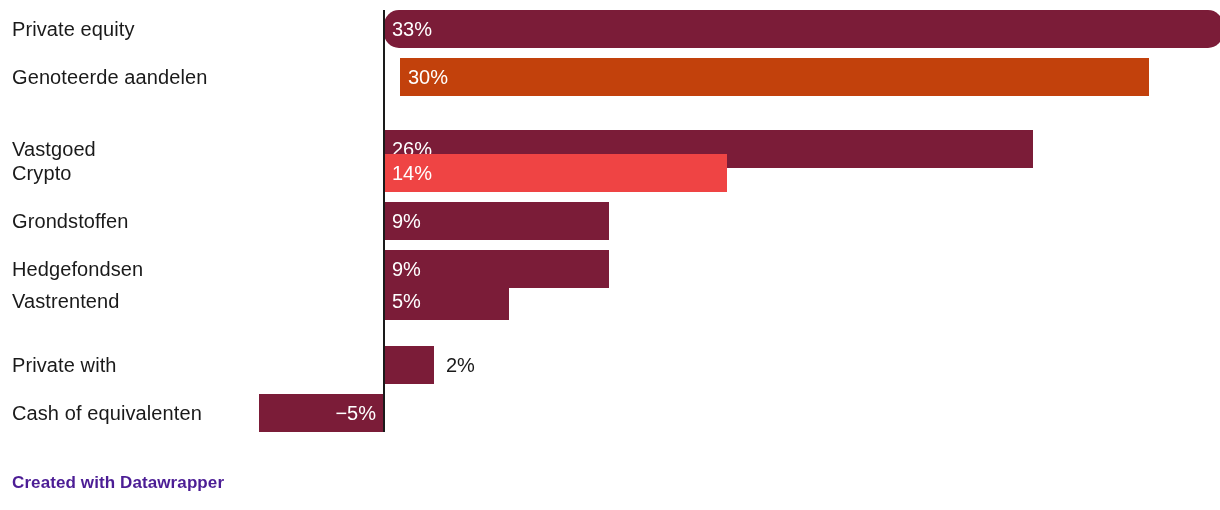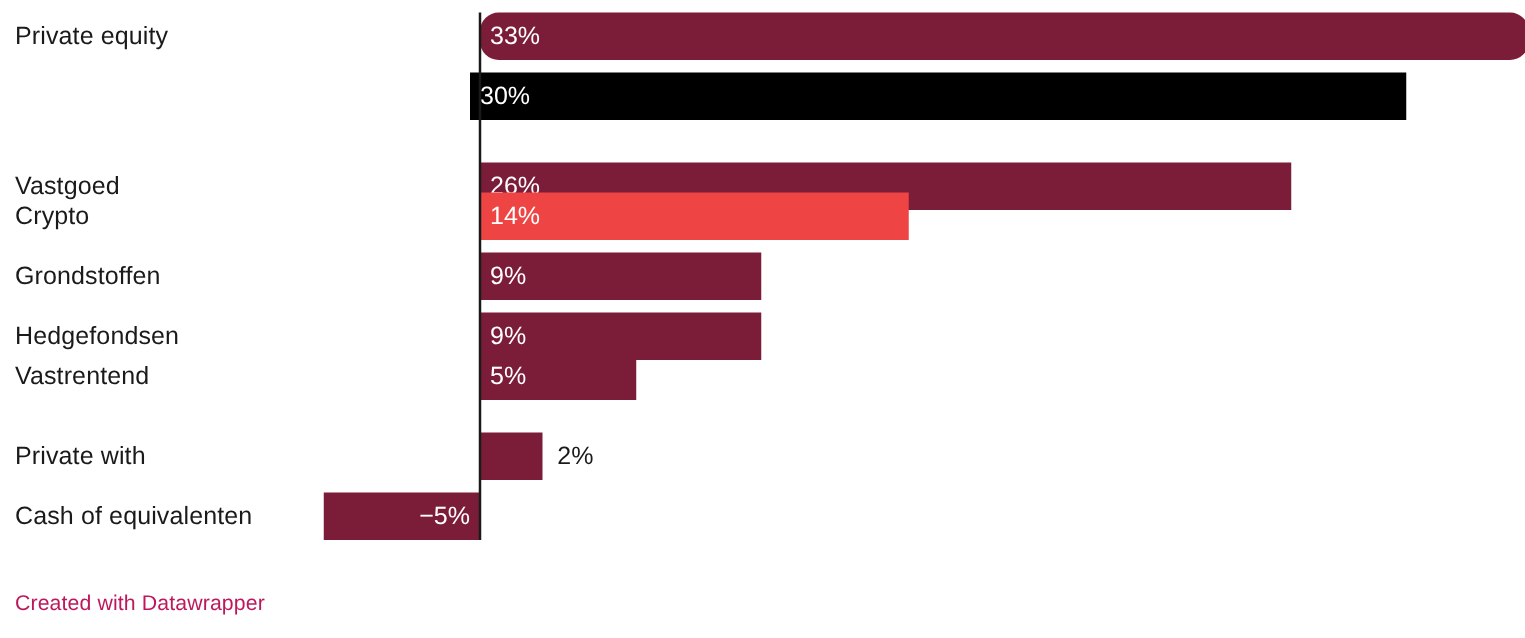--- a/index.html
+++ b/index.html
@@ -85,38 +85,40 @@
     width: 2px;
     background: #1a1a1a;
   }
 
   
   #footer {
     position: absolute;
     left: 12px;
     top: 473px;
     font-size: 17px;
-    color: #be185d;
+    color: #4c1d95;
     letter-spacing: 0.1px;
+    font-weight: bold;
   }
 </style>
 </head>
 <body style="background: rgb(255, 255, 255);">
 
 <div id="chart-root">
 
   <div id="plot-area">
       <div class="bar-row" style="top: 10px;">
         <div class="cat-label">Private equity</div>
         <div class="bar" style="width: 839px; left: 384px; background: rgb(123, 28, 56); border-radius: 15px;">
           <div class="bar-value inside-pos">33%</div>
         </div>
       </div>
       <div class="bar-row" style="top: 58px;">
-        <div class="bar" style="width: 748.5px; left: 376px; background: #000000;">
+        <div class="cat-label">Genoteerde aandelen</div>
+        <div class="bar" style="width: 748.5px; left: 400px; background: #c2410c;">
           <div class="bar-value inside-pos">30%</div>
         </div>
       </div>
       <div class="bar-row" style="top: 106px; margin-top: 24px;">
         <div class="cat-label">Vastgoed</div>
         <div class="bar" style="width: 648.7px; left: 384px; background: rgb(123, 28, 56);">
           <div class="bar-value inside-pos">26%</div>
         </div>
       </div>
       <div class="bar-row" style="top: 154px;">

